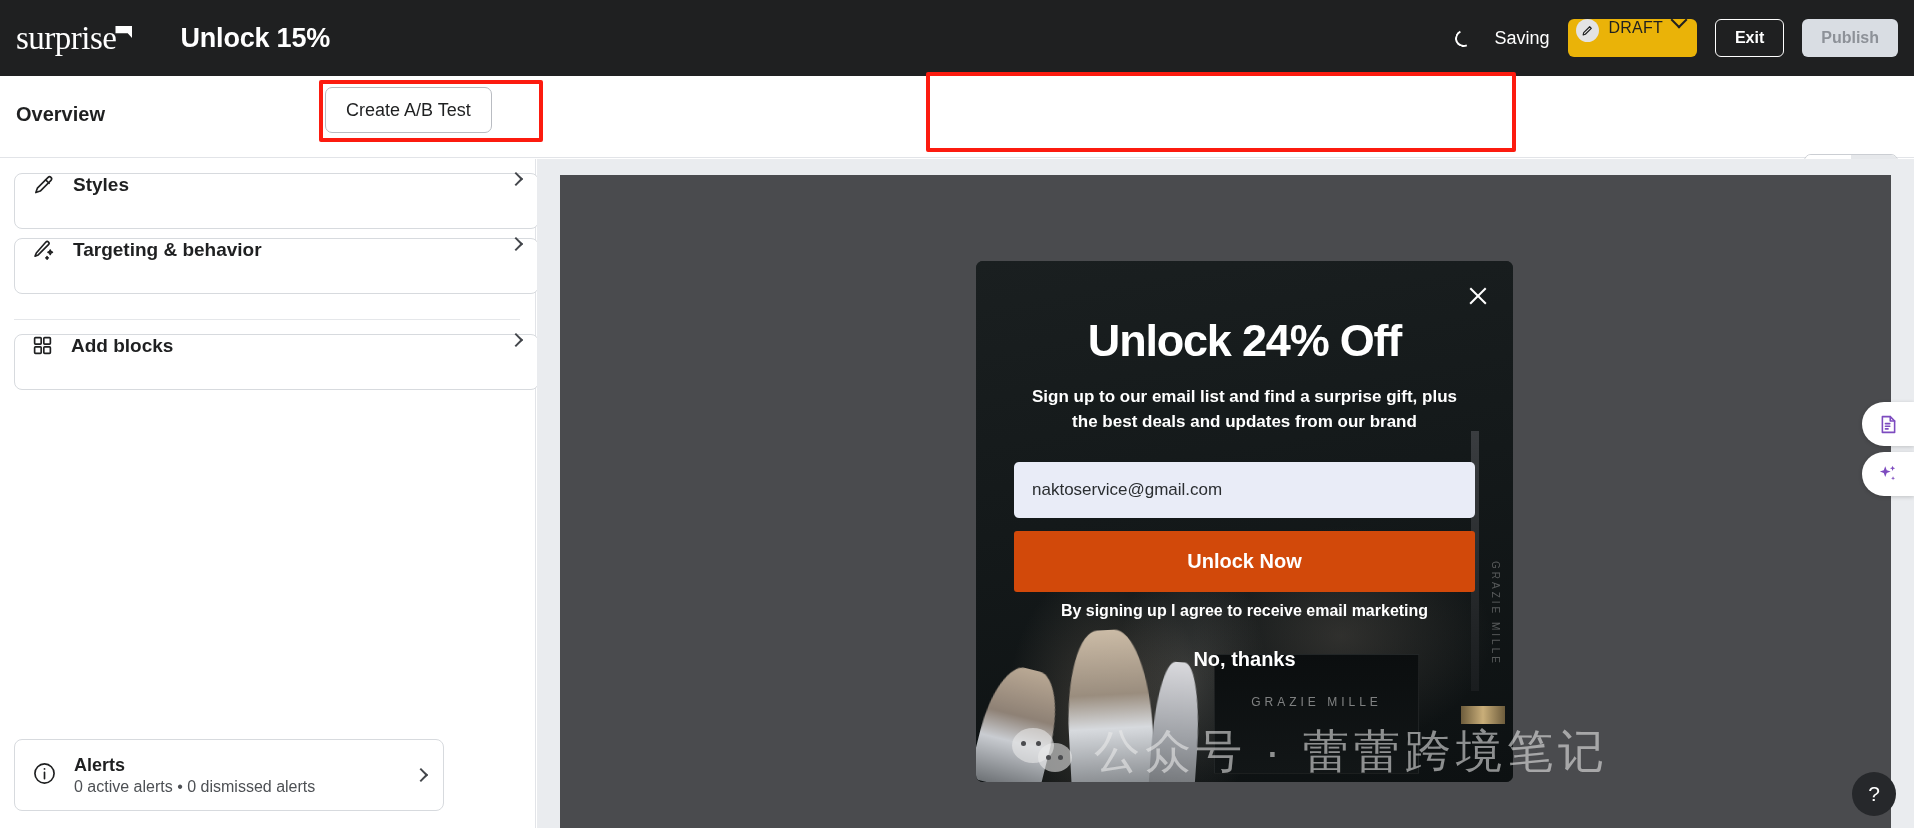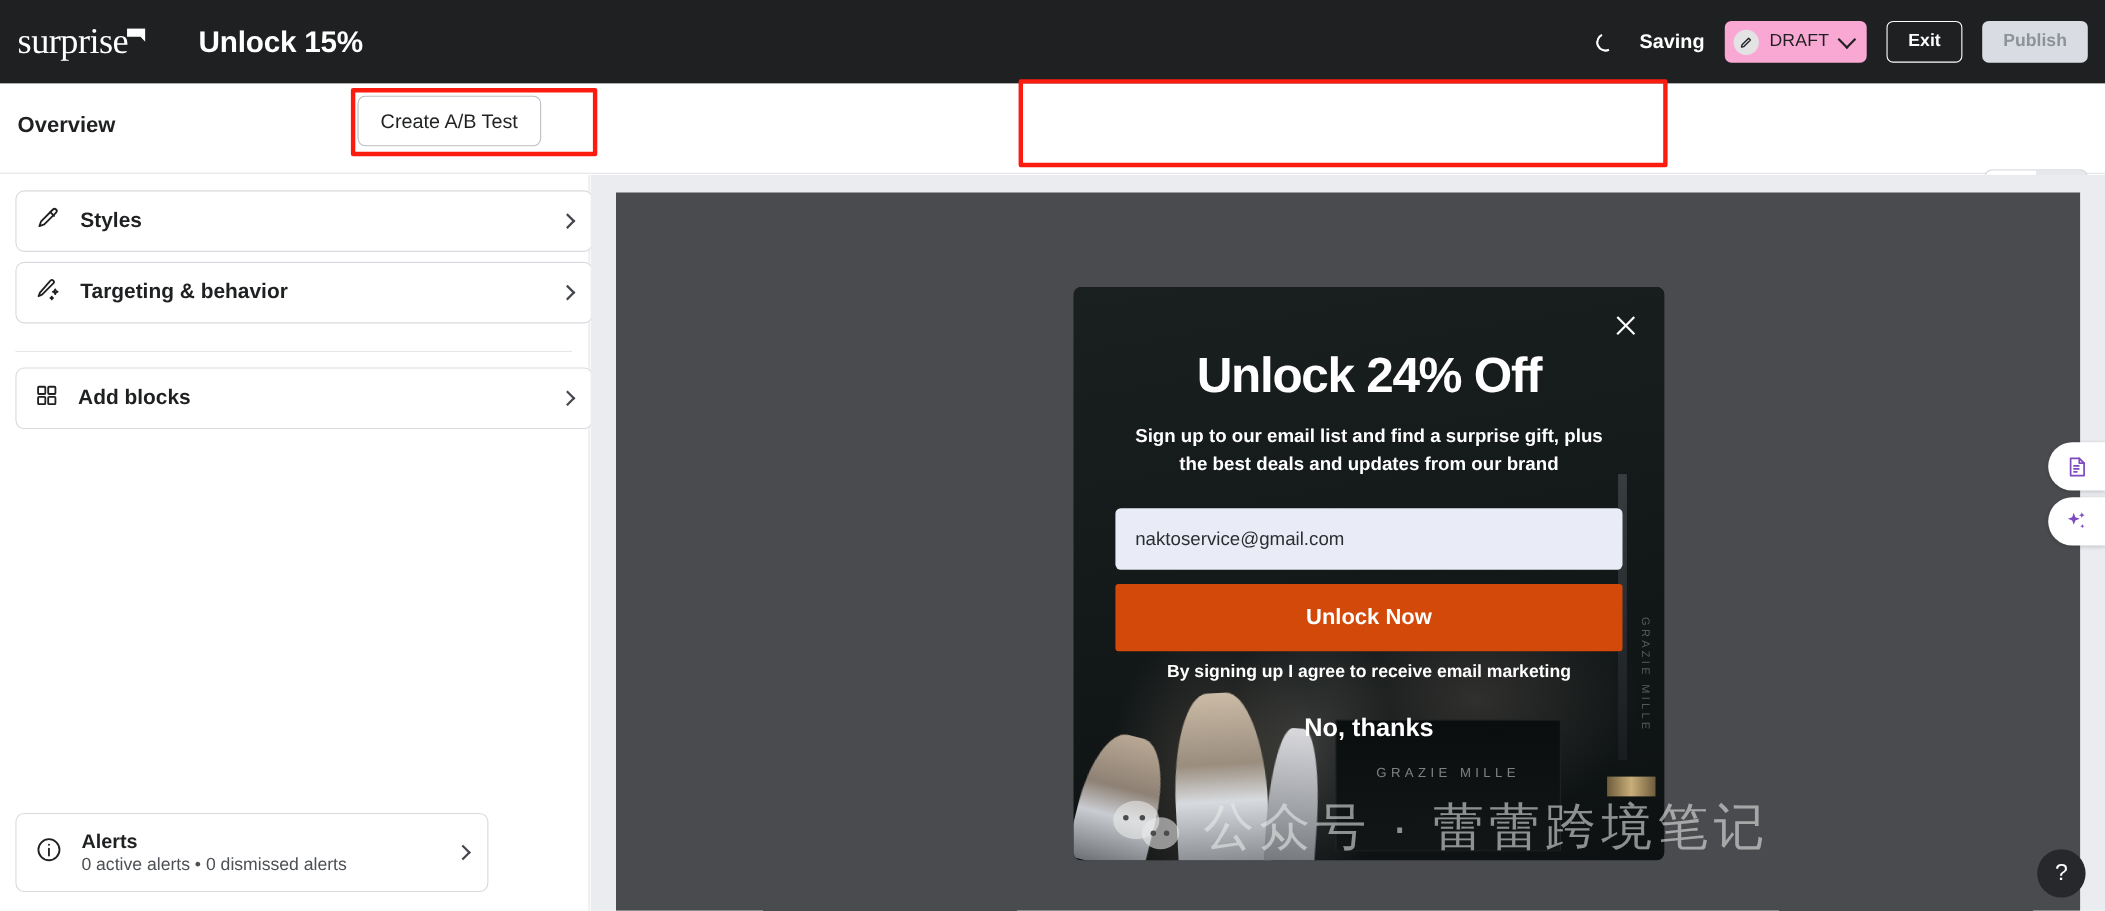--- a/index.html
+++ b/index.html
@@ -30,31 +30,31 @@
   .doc-title {
     color: #ffffff; font-size: 27px; font-weight: bold;
     margin-left: 48px; letter-spacing: -0.2px;
   }
   .topbar-right {
     margin-left: auto; display: flex; align-items: center; gap: 18px;
     margin-right: 16px;
   }
   .saving {
     display: flex; align-items: center; gap: 23px;
-    color: #ffffff; font-size: 18px; font-weight: bold;
+    color: #ffffff; font-size: 18px; font-weight: normal;
   }
   .spinner {
     width: 17px; height: 17px; border-radius: 50%;
     border: 2.4px solid #ffffff; border-right-color: transparent;
     border-top-color: transparent; display: inline-block;
     transform: rotate(20deg);
   }
   .status-select {
-    display: flex; align-items: center; gap: 10px;
-    background: #f9a8d4; border-radius: 6px;
+    display: flex; align-items: flex-start; gap: 10px;
+    background: #eab308; border-radius: 6px;
     height: 38px; padding: 0 12px 0 8px; min-width: 126px;
     cursor: pointer;
   }
   .status-icon {
     width: 23px; height: 23px; border-radius: 50%; background: #e3e3e4;
     display: flex; align-items: center; justify-content: center;
   }
   .status-label { font-size: 16px; color: #1f2021; letter-spacing: 0.2px; flex: 1; }
   .chev-down {
     width: 12px; height: 12px; border-right: 2.2px solid #1f2021;
@@ -141,21 +141,21 @@
   .dev-btn.sel { background: #ffffff; }
 
   
   .sidebar {
     position: absolute; top: 159px; left: 0; width: 536px; height: 669px;
     background: #ffffff; border-right: 1px solid #e2e4e8;
   }
   .side-card {
     position: absolute; left: 14px; width: 525px; height: 56px;
     border: 1px solid #d7dade; border-radius: 8px; background: #ffffff;
-    display: flex; align-items: center; padding: 0 17px; cursor: pointer;
+    display: flex; align-items: flex-start; padding: 0 17px; cursor: pointer;
   }
   .side-card .label {
     font-size: 19px; font-weight: bold; color: #1f2021; margin-left: 18px;
   }
   .chev-right {
     margin-left: auto; width: 10px; height: 10px;
     border-right: 2.3px solid #43464b; border-bottom: 2.3px solid #43464b;
     transform: rotate(-45deg);
   }
   .side-div {
@@ -264,21 +264,21 @@
     margin-top: 13px; width: 100%; height: 61px; border: none; border-radius: 3px;
     background: #d2490a; color: #ffffff; font-size: 20px; font-weight: bold;
     cursor: pointer; font-family: "Liberation Sans", sans-serif;
   }
   .popup-consent {
     margin-top: 10px; text-align: center; color: #ffffff;
     font-size: 16px; font-weight: bold;
   }
   .popup-decline {
     margin-top: 28px; text-align: center; color: #ffffff;
-    font-size: 23px; font-weight: bold; cursor: pointer;
+    font-size: 20px; font-weight: bold; cursor: pointer;
   }
 
   
   .watermark {
     position: absolute; left: 452px; top: 546px;
     display: flex; align-items: center; gap: 16px;
     color: rgba(235,235,235,0.58); font-size: 46px;
     letter-spacing: 5px; pointer-events: none; white-space: nowrap;
   }
   .wechat-mark { position: relative; width: 66px; height: 48px; flex: none; }

